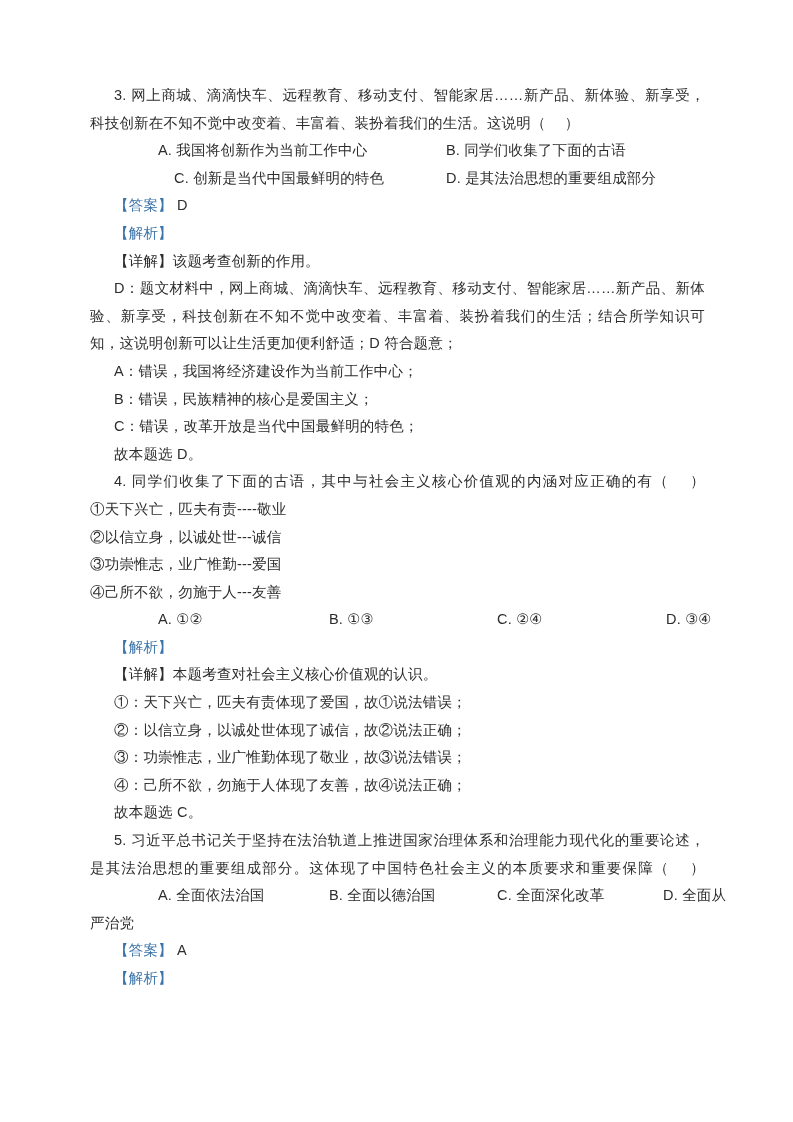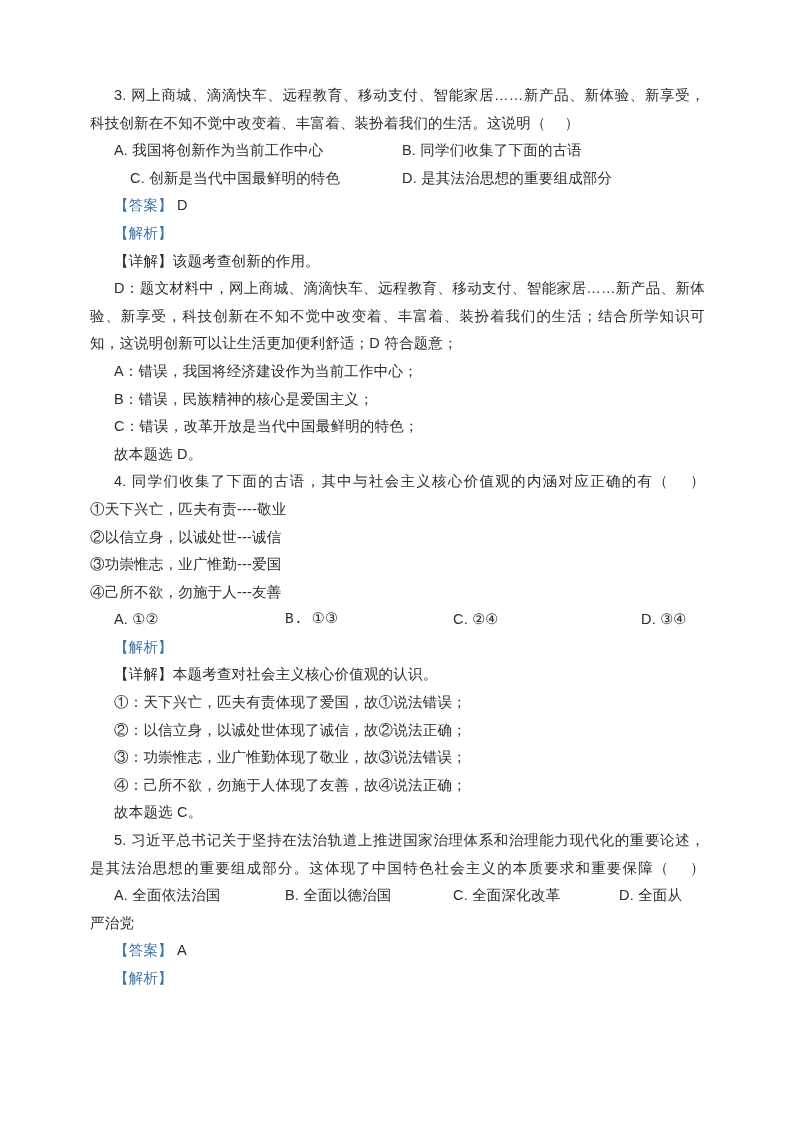--- a/index.html
+++ b/index.html
@@ -39,20 +39,21 @@
     text-align-last: justify;
     text-justify: inter-character;
   }
   .line .run.accent {
     
   }
   .line.cols .col {
     position: absolute;
     top: 0;
     white-space: pre;
+    margin-left: 44px;
   }
 </style>
 </head>
 <body>
 
 <div class="page" style="background: rgb(255, 255, 255);">
   <div id="doc" class="doc" style="color: rgb(45, 45, 45);">
       <div class="line indent justify"><span class="run">3.  网上商城、滴滴快车、远程教育、移动支付、智能家居……新产品、新体验、新享受，</span></div>
       <div class="line"><span class="run">科技创新在不知不觉中改变着、丰富着、装扮着我们的生活。这说明（　 ）</span></div>
       <div class="line cols"><span class="col" style="left: 24px;">A. 我国将创新作为当前工作中心</span><span class="col" style="left: 312px;">B. 同学们收集了下面的古语</span></div>
@@ -65,21 +66,21 @@
       <div class="line"><span class="run">知，这说明创新可以让生活更加便利舒适；D 符合题意；</span></div>
       <div class="line indent"><span class="run">A：错误，我国将经济建设作为当前工作中心；</span></div>
       <div class="line indent"><span class="run">B：错误，民族精神的核心是爱国主义；</span></div>
       <div class="line indent"><span class="run">C：错误，改革开放是当代中国最鲜明的特色；</span></div>
       <div class="line indent"><span class="run">故本题选 D。</span></div>
       <div class="line indent justify"><span class="run">4.  同学们收集了下面的古语，其中与社会主义核心价值观的内涵对应正确的有（　 ）</span></div>
       <div class="line"><span class="run">①天下兴亡，匹夫有责----敬业</span></div>
       <div class="line"><span class="run">②以信立身，以诚处世---诚信</span></div>
       <div class="line"><span class="run">③功崇惟志，业广惟勤---爱国</span></div>
       <div class="line"><span class="run">④己所不欲，勿施于人---友善</span></div>
-      <div class="line cols"><span class="col" style="left: 24px;">A. ①②</span><span class="col" style="left: 195px; font-family: Liberation Mono, monospace;">B. ①③</span><span class="col" style="left: 363px;">C. ②④</span><span class="col" style="left: 551px;">D. ③④</span></div>
+      <div class="line cols"><span class="col" style="left: 24px;">A. ①②</span><span class="col" style="left: 195px;">B. ①③</span><span class="col" style="left: 363px;">C. ②④</span><span class="col" style="left: 532px;">D. ③④</span></div>
       <div class="line indent"><span class="run accent" style="color: rgb(59, 116, 168);">【解析】</span></div>
       <div class="line indent"><span class="run">【详解】本题考查对社会主义核心价值观的认识。</span></div>
       <div class="line indent"><span class="run">①：天下兴亡，匹夫有责体现了爱国，故①说法错误；</span></div>
       <div class="line indent"><span class="run">②：以信立身，以诚处世体现了诚信，故②说法正确；</span></div>
       <div class="line indent"><span class="run">③：功崇惟志，业广惟勤体现了敬业，故③说法错误；</span></div>
       <div class="line indent"><span class="run">④：己所不欲，勿施于人体现了友善，故④说法正确；</span></div>
       <div class="line indent"><span class="run">故本题选 C。</span></div>
       <div class="line indent justify"><span class="run">5.  习近平总书记关于坚持在法治轨道上推进国家治理体系和治理能力现代化的重要论述，</span></div>
       <div class="line justify"><span class="run">是其法治思想的重要组成部分。这体现了中国特色社会主义的本质要求和重要保障（　 ）</span></div>
       <div class="line cols"><span class="col" style="left: 24px;">A. 全面依法治国</span><span class="col" style="left: 195px;">B. 全面以德治国</span><span class="col" style="left: 363px; text-align: center;">C. 全面深化改革</span><span class="col" style="left: 529px;">D. 全面从</span></div>

